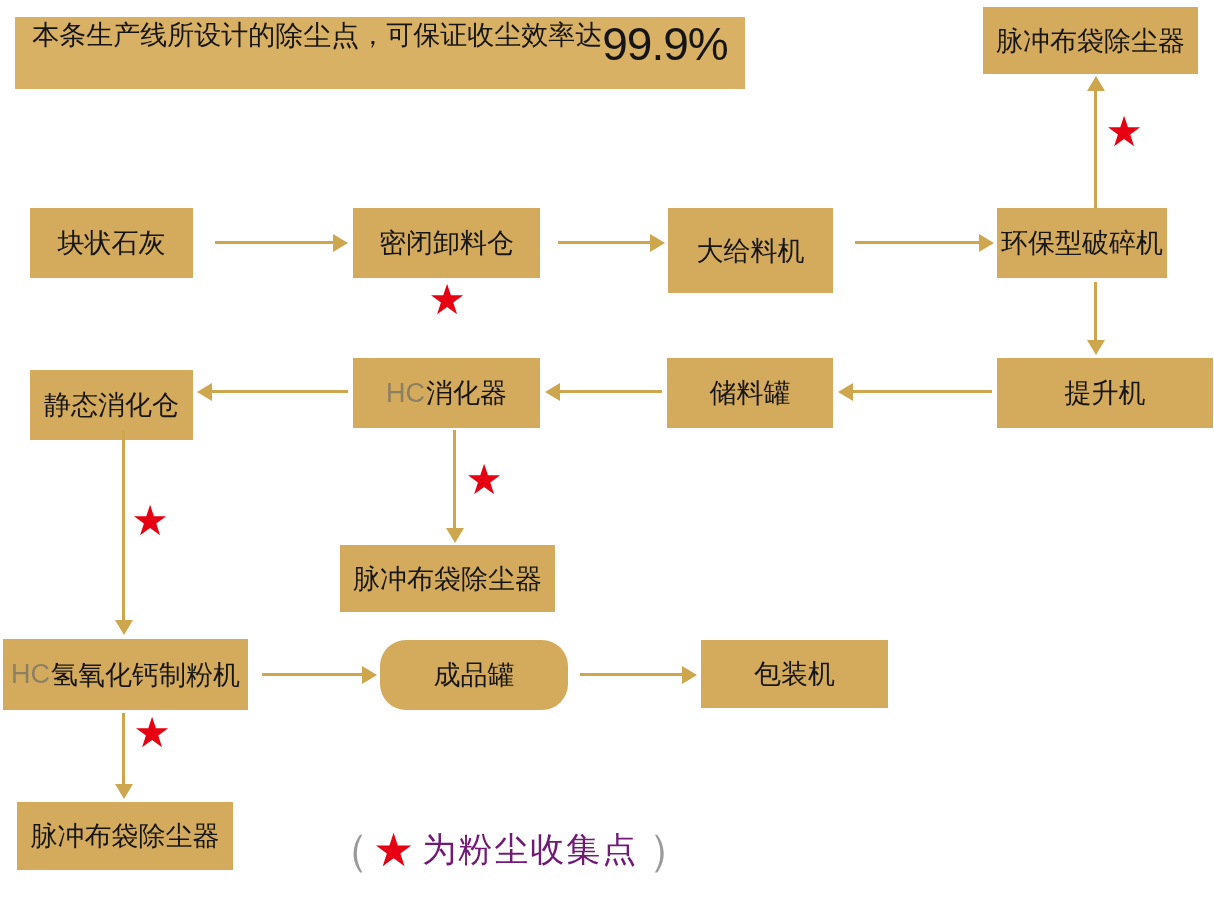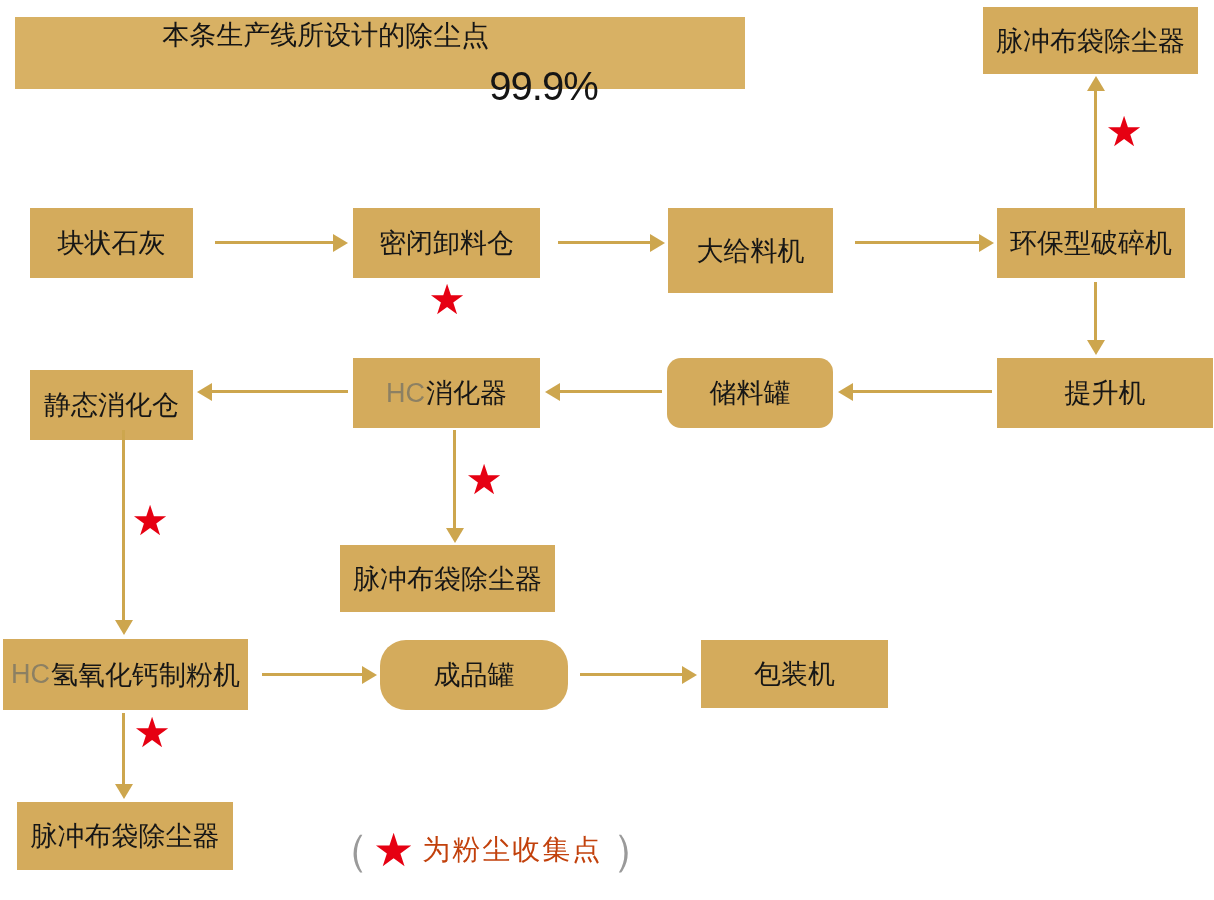--- a/index.html
+++ b/index.html
@@ -9,21 +9,21 @@
     overflow:hidden;
   }
   .banner {
     position:absolute; left:15px; top:17px; width:730px; height:72px;
     background:#d8b164; display:flex; align-items:flex-start; justify-content:center;
     color:#151515; white-space:nowrap;
   }
   .banner .t1 { font-size:27px; }
   .banner .t2 { font-size:28px; }
   .banner .t3 { font-size:27px; }
-  .banner .t4 { font-size:40px; letter-spacing:-1px;margin-top:47px; }
+  .banner .t4 { font-size:46px; letter-spacing:-1px; }
   .node {
     position:absolute; background:#d4ab5c;
     display:flex; align-items:center; justify-content:center;
     font-size:27px; color:#161616; white-space:nowrap;
   }
   .node .hc-prefix { color:#8c8063; margin-right:1px; }
   .arrow-h { position:absolute; height:3px; background:#cda64e; }
   .arrow-h.right::after {
     content:''; position:absolute; right:-15px; top:-7.5px; width:0; height:0;
     border-left:15px solid #cda64e; border-top:9px solid transparent; border-bottom:9px solid transparent;
@@ -44,58 +44,59 @@
   .star {
     position:absolute; color:#e60012; font-size:42px; line-height:1;
     transform:translate(-50%,-50%);
   }
   .legend {
     position:absolute; left:325px; top:820px; height:60px;
     display:flex; align-items:center; white-space:nowrap;
   }
   .legend .paren { font-size:44px; color:#9a9a9a; font-weight:300; }
   .legend .lstar { color:#e60012; font-size:46px; line-height:1; margin:0 8px 0 4px; }
-  .legend .ltext { font-size:28px; color:#c2410c; letter-spacing:2px; margin-right:10px; }
+  .legend .ltext { font-size:34px; color:#701a75; letter-spacing:2px; margin-right:10px; }
 </style>
 </head>
 <body>
 
 <div id="stage">
 
   <div class="banner">
     <span class="t1">本条生产线所设计的</span>
       <span class="t2">除尘点</span>
+      <span class="t3">，可保证收尘效率达</span>
       <span class="t4">99.9%</span>
   </div>
 
   <div class="node" style="left:983px; top:7px; width:215px; height:67px;">
     <span>脉冲布袋除尘器</span>
   </div>
 
   <div class="node" style="left:30px; top:208px; width:163px; height:70px;">
     <span>块状石灰</span>
   </div>
   <div class="node" style="left:353px; top:208px; width:187px; height:70px;">
     <span>密闭卸料仓</span>
   </div>
   <div class="node" style="left:668px; top:208px; width:165px; height:85px;">
     <span>大给料机</span>
   </div>
-  <div class="node" style="left:997px; top:208px; width:188px; height:70px;justify-content:center;">
+  <div class="node" style="left:997px; top:208px; width:170px; height:70px;justify-content:center;">
     <span>环保型破碎机</span>
   </div>
 
   <div class="node" style="left:30px; top:370px; width:163px; height:70px;">
     <span>静态消化仓</span>
   </div>
   <div class="node" style="left:353px; top:358px; width:187px; height:70px;">
     <span class="hc-prefix">HC</span>
       <span>消化器</span>
   </div>
-  <div class="node" style="left:667px; top:358px; width:166px; height:70px;border-radius:14px;">
+  <div class="node" style="left:667px; top:358px; width:166px; height:70px;">
     <span>储料罐</span>
   </div>
   <div class="node" style="left:997px; top:358px; width:216px; height:70px;">
     <span>提升机</span>
   </div>
 
   <div class="node" style="left:340px; top:545px; width:215px; height:67px;">
     <span>脉冲布袋除尘器</span>
   </div>
 

